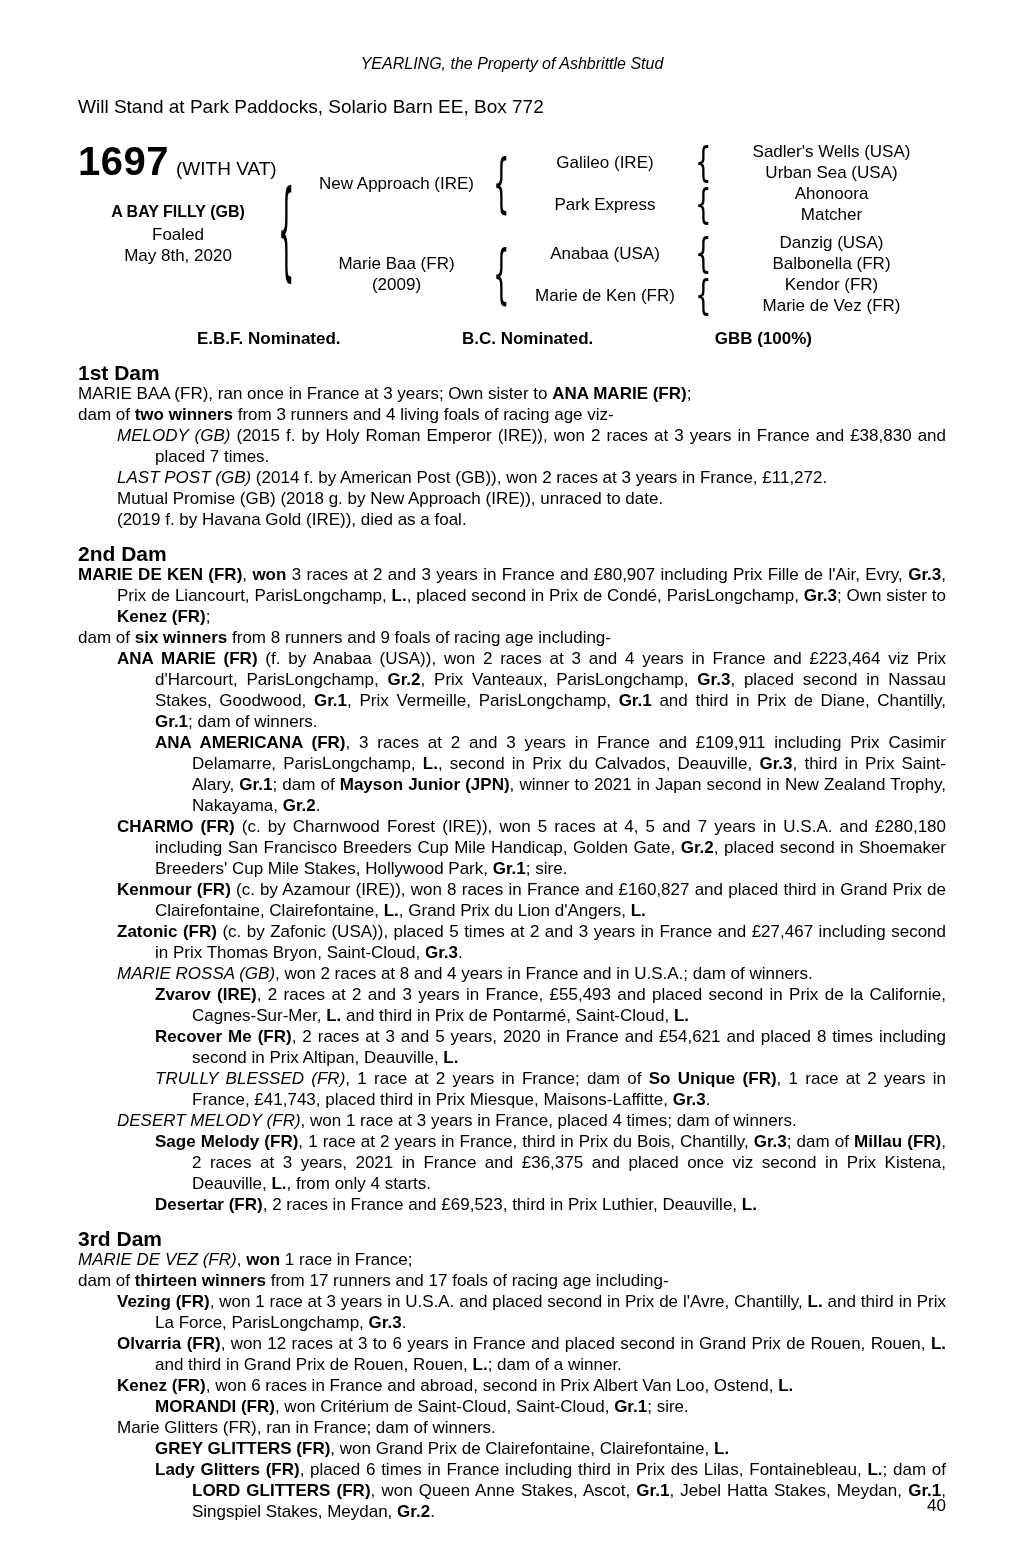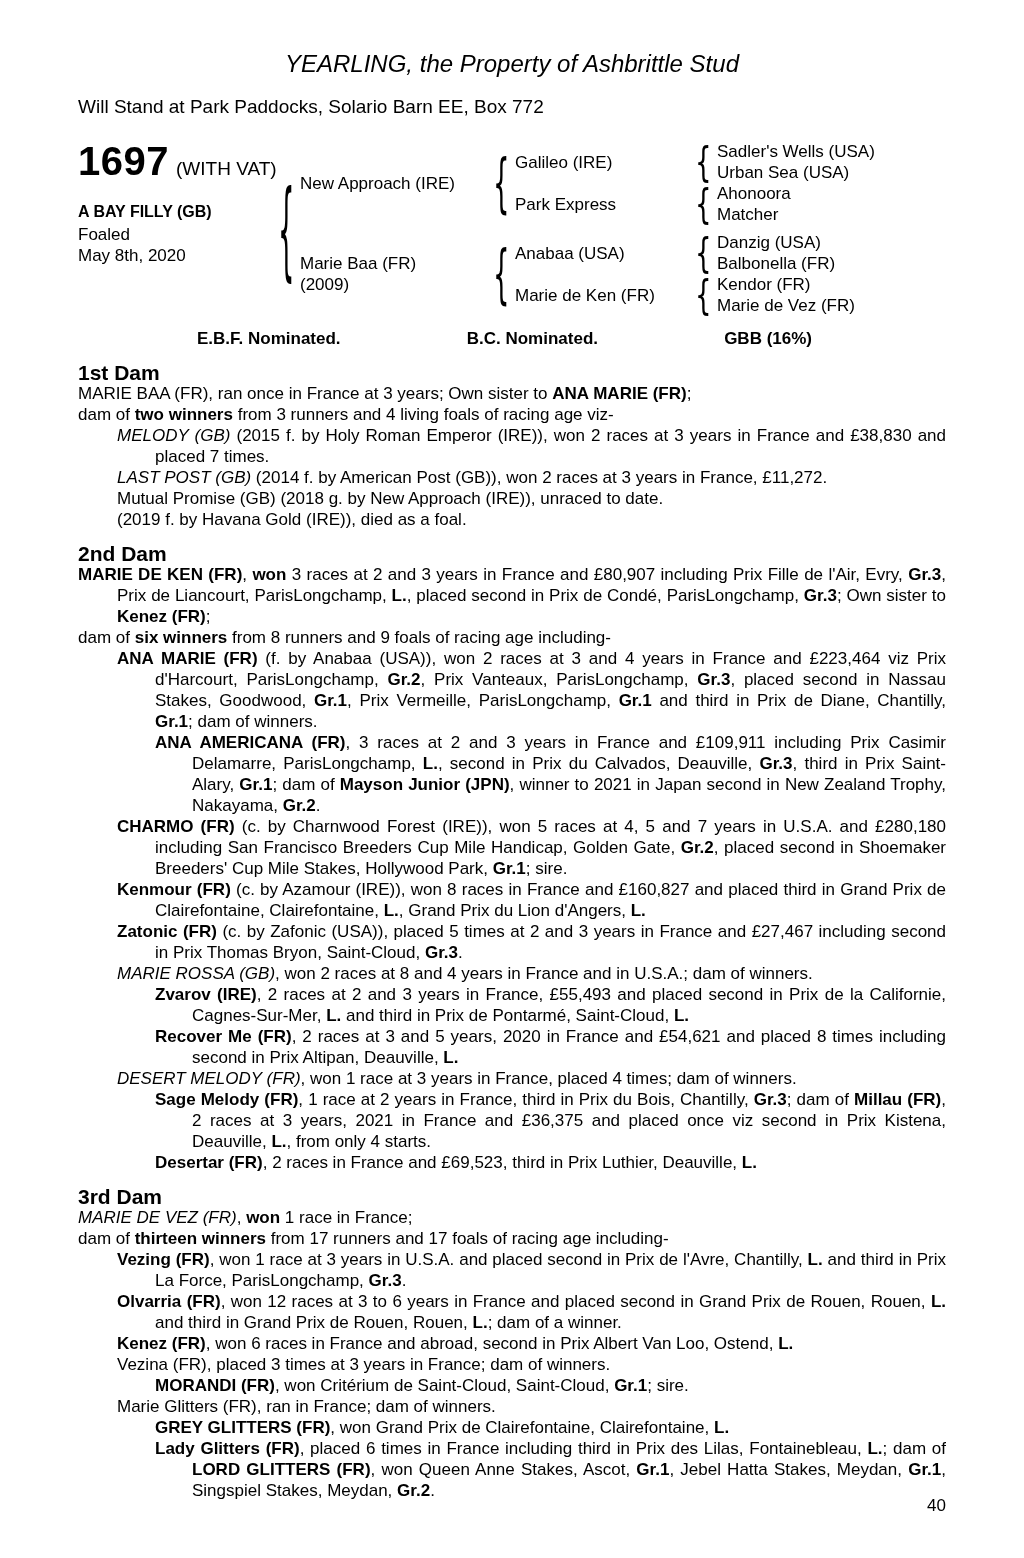--- a/index.html
+++ b/index.html
@@ -12,31 +12,31 @@
     font-family: "Liberation Sans", "DejaVu Sans", sans-serif;
     font-size: 17px;
     line-height: 21px;
     position: relative;
     padding: 52px 78px 0 78px;
     overflow: hidden;
   }
   .doc-title {
     text-align: center;
     font-style: italic;
-    font-size: 24px;
+    font-size: 16px;
     line-height: 24px;
     margin: 0 0 20px 0;
   }
   .stand-line {
     font-weight: normal;
     font-size: 19px;
     margin: 0 0 20px 0;
   }
   
-  .ped-wrap { display: flex; align-items: stretch; margin: 24px 0 10px 0; }
+  .ped-wrap { display: flex; align-items: stretch; margin: 24px 0 10px 0; text-align: center; }
   .lot-block { width: 200px; flex: 0 0 200px; align-self: flex-start; }
   .lot-line { display: flex; align-items: baseline; gap: 7px; }
   .lot-num { font-weight: bold; font-size: 40px; line-height: 40px; letter-spacing: 0.5px; }
   .vat { font-size: 19px; }
   .colour { font-weight: bold; font-size: 16px; margin-top: 20px; }
   .foaled { margin-top: 2px; }
   .brace { display: inline-block; font-family: "DejaVu Sans", sans-serif; font-weight: 400; line-height: 1; transform-origin: center center; }
   .brace-xl-wrap { display: flex; align-items: center; width: 22px; flex: 0 0 22px; }
   .brace-xl { font-size: 26px; transform: scaleY(4.1); }
   .brace-md-wrap { display: flex; align-items: center; width: 22px; flex: 0 0 22px; }
@@ -148,21 +148,21 @@
           </div>
         </div>
       </div>
     </div>
   </div>
 </div>
 
 <div class="noms">
   <span>E.B.F. Nominated.</span>
   <span>B.C. Nominated.</span>
-  <span>GBB (16%)</span>
+  <span>GBB (100%)</span>
 </div>
 
 <section>
   <div class="dam-heading">1st Dam</div>
   <p class="para ind0"><span>MARIE BAA (FR), ran once in France at 3 years; Own sister to </span><span class="f-b">ANA MARIE (FR)</span><span>;</span></p>
   <p class="para ind0"><span>dam of </span><span class="f-b">two winners</span><span> from 3 runners and 4 living foals of racing age viz-</span></p>
   <p class="para ind1"><span class="f-i">MELODY (GB)</span><span> (2015 f. by Holy Roman Emperor (IRE)), won 2 races at 3 years in France and £38,830 and placed 7 times.</span></p>
   <p class="para ind1"><span class="f-i">LAST POST (GB)</span><span> (2014 f. by American Post (GB)), won 2 races at 3 years in France, £11,272.</span></p>
   <p class="para ind1"><span>Mutual Promise (GB) (2018 g. by New Approach (IRE)), unraced to date.</span></p>
   <p class="para ind1"><span>(2019 f. by Havana Gold (IRE)), died as a foal.</span></p>
@@ -173,32 +173,32 @@
   <p class="para ind0"><span class="f-b">MARIE DE KEN (FR)</span><span>, </span><span class="f-b">won</span><span> 3 races at 2 and 3 years in France and £80,907 including Prix Fille de l'Air, Evry, </span><span class="f-b">Gr.3</span><span>, Prix de Liancourt, ParisLongchamp, </span><span class="f-b">L.</span><span>, placed second in Prix de Condé, ParisLongchamp, </span><span class="f-b">Gr.3</span><span>; Own sister to </span><span class="f-b">Kenez (FR)</span><span>;</span></p>
   <p class="para ind0"><span>dam of </span><span class="f-b">six winners</span><span> from 8 runners and 9 foals of racing age including-</span></p>
   <p class="para ind1"><span class="f-b">ANA MARIE (FR)</span><span> (f. by Anabaa (USA)), won 2 races at 3 and 4 years in France and £223,464 viz Prix d'Harcourt, ParisLongchamp, </span><span class="f-b">Gr.2</span><span>, Prix Vanteaux, ParisLongchamp, </span><span class="f-b">Gr.3</span><span>, placed second in Nassau Stakes, Goodwood, </span><span class="f-b">Gr.1</span><span>, Prix Vermeille, ParisLongchamp, </span><span class="f-b">Gr.1</span><span> and third in Prix de Diane, Chantilly, </span><span class="f-b">Gr.1</span><span>; dam of winners.</span></p>
   <p class="para ind2"><span class="f-b">ANA AMERICANA (FR)</span><span>, 3 races at 2 and 3 years in France and £109,911 including Prix Casimir Delamarre, ParisLongchamp, </span><span class="f-b">L.</span><span>, second in Prix du Calvados, Deauville, </span><span class="f-b">Gr.3</span><span>, third in Prix Saint-Alary, </span><span class="f-b">Gr.1</span><span>; dam of </span><span class="f-b">Mayson Junior (JPN)</span><span>, winner to 2021 in Japan second in New Zealand Trophy, Nakayama, </span><span class="f-b">Gr.2</span><span>.</span></p>
   <p class="para ind1"><span class="f-b">CHARMO (FR)</span><span> (c. by Charnwood Forest (IRE)), won 5 races at 4, 5 and 7 years in U.S.A. and £280,180 including San Francisco Breeders Cup Mile Handicap, Golden Gate, </span><span class="f-b">Gr.2</span><span>, placed second in Shoemaker Breeders' Cup Mile Stakes, Hollywood Park, </span><span class="f-b">Gr.1</span><span>; sire.</span></p>
   <p class="para ind1"><span class="f-b">Kenmour (FR)</span><span> (c. by Azamour (IRE)), won 8 races in France and £160,827 and placed third in Grand Prix de Clairefontaine, Clairefontaine, </span><span class="f-b">L.</span><span>, Grand Prix du Lion d'Angers, </span><span class="f-b">L.</span></p>
   <p class="para ind1"><span class="f-b">Zatonic (FR)</span><span> (c. by Zafonic (USA)), placed 5 times at 2 and 3 years in France and £27,467 including second in Prix Thomas Bryon, Saint-Cloud, </span><span class="f-b">Gr.3</span><span>.</span></p>
   <p class="para ind1"><span class="f-i">MARIE ROSSA (GB)</span><span>, won 2 races at 8 and 4 years in France and in U.S.A.; dam of winners.</span></p>
   <p class="para ind2"><span class="f-b">Zvarov (IRE)</span><span>, 2 races at 2 and 3 years in France, £55,493 and placed second in Prix de la Californie, Cagnes-Sur-Mer, </span><span class="f-b">L.</span><span> and third in Prix de Pontarmé, Saint-Cloud, </span><span class="f-b">L.</span></p>
   <p class="para ind2"><span class="f-b">Recover Me (FR)</span><span>, 2 races at 3 and 5 years, 2020 in France and £54,621 and placed 8 times including second in Prix Altipan, Deauville, </span><span class="f-b">L.</span></p>
+  <p class="para ind2"><span class="f-i">TRULLY BLESSED (FR)</span><span>, 1 race at 2 years in France; dam of </span><span class="f-b">So Unique (FR)</span><span>, 1 race at 2 years in France, £41,743, placed third in Prix Miesque, Maisons-Laffitte, </span><span class="f-b">Gr.3</span><span>.</span></p>
   <p class="para ind1"><span class="f-i">DESERT MELODY (FR)</span><span>, won 1 race at 3 years in France, placed 4 times; dam of winners.</span></p>
   <p class="para ind2"><span class="f-b">Sage Melody (FR)</span><span>, 1 race at 2 years in France, third in Prix du Bois, Chantilly, </span><span class="f-b">Gr.3</span><span>; dam of </span><span class="f-b">Millau (FR)</span><span>, 2 races at 3 years, 2021 in France and £36,375 and placed once viz second in Prix Kistena, Deauville, </span><span class="f-b">L.</span><span>, from only 4 starts.</span></p>
   <p class="para ind2"><span class="f-b">Desertar (FR)</span><span>, 2 races in France and £69,523, third in Prix Luthier, Deauville, </span><span class="f-b">L.</span></p>
 </section>
 
 <section>
   <div class="dam-heading">3rd Dam</div>
   <p class="para ind0"><span class="f-i">MARIE DE VEZ (FR)</span><span>, </span><span class="f-b">won</span><span> 1 race in France;</span></p>
   <p class="para ind0"><span>dam of </span><span class="f-b">thirteen winners</span><span> from 17 runners and 17 foals of racing age including-</span></p>
   <p class="para ind1"><span class="f-b">Vezing (FR)</span><span>, won 1 race at 3 years in U.S.A. and placed second in Prix de l'Avre, Chantilly, </span><span class="f-b">L.</span><span> and third in Prix La Force, ParisLongchamp, </span><span class="f-b">Gr.3</span><span>.</span></p>
   <p class="para ind1"><span class="f-b">Olvarria (FR)</span><span>, won 12 races at 3 to 6 years in France and placed second in Grand Prix de Rouen, Rouen, </span><span class="f-b">L.</span><span> and third in Grand Prix de Rouen, Rouen, </span><span class="f-b">L.</span><span>; dam of a winner.</span></p>
   <p class="para ind1"><span class="f-b">Kenez (FR)</span><span>, won 6 races in France and abroad, second in Prix Albert Van Loo, Ostend, </span><span class="f-b">L.</span></p>
-  <p class="para ind1"><span>Vezina (FR), placed 3 times at 3 years in France; dam of winners.</span></p>
   <p class="para ind2"><span class="f-b">MORANDI (FR)</span><span>, won Critérium de Saint-Cloud, Saint-Cloud, </span><span class="f-b">Gr.1</span><span>; sire.</span></p>
   <p class="para ind1"><span>Marie Glitters (FR), ran in France; dam of winners.</span></p>
   <p class="para ind2"><span class="f-b">GREY GLITTERS (FR)</span><span>, won Grand Prix de Clairefontaine, Clairefontaine, </span><span class="f-b">L.</span></p>
   <p class="para ind2"><span class="f-b">Lady Glitters (FR)</span><span>, placed 6 times in France including third in Prix des Lilas, Fontainebleau, </span><span class="f-b">L.</span><span>; dam of </span><span class="f-b">LORD GLITTERS (FR)</span><span>, won Queen Anne Stakes, Ascot, </span><span class="f-b">Gr.1</span><span>, Jebel Hatta Stakes, Meydan, </span><span class="f-b">Gr.1</span><span>, Singspiel Stakes, Meydan, </span><span class="f-b">Gr.2</span><span>.</span></p>
 </section>
 
 <div class="page-num">40</div>
 
 </body></html>

